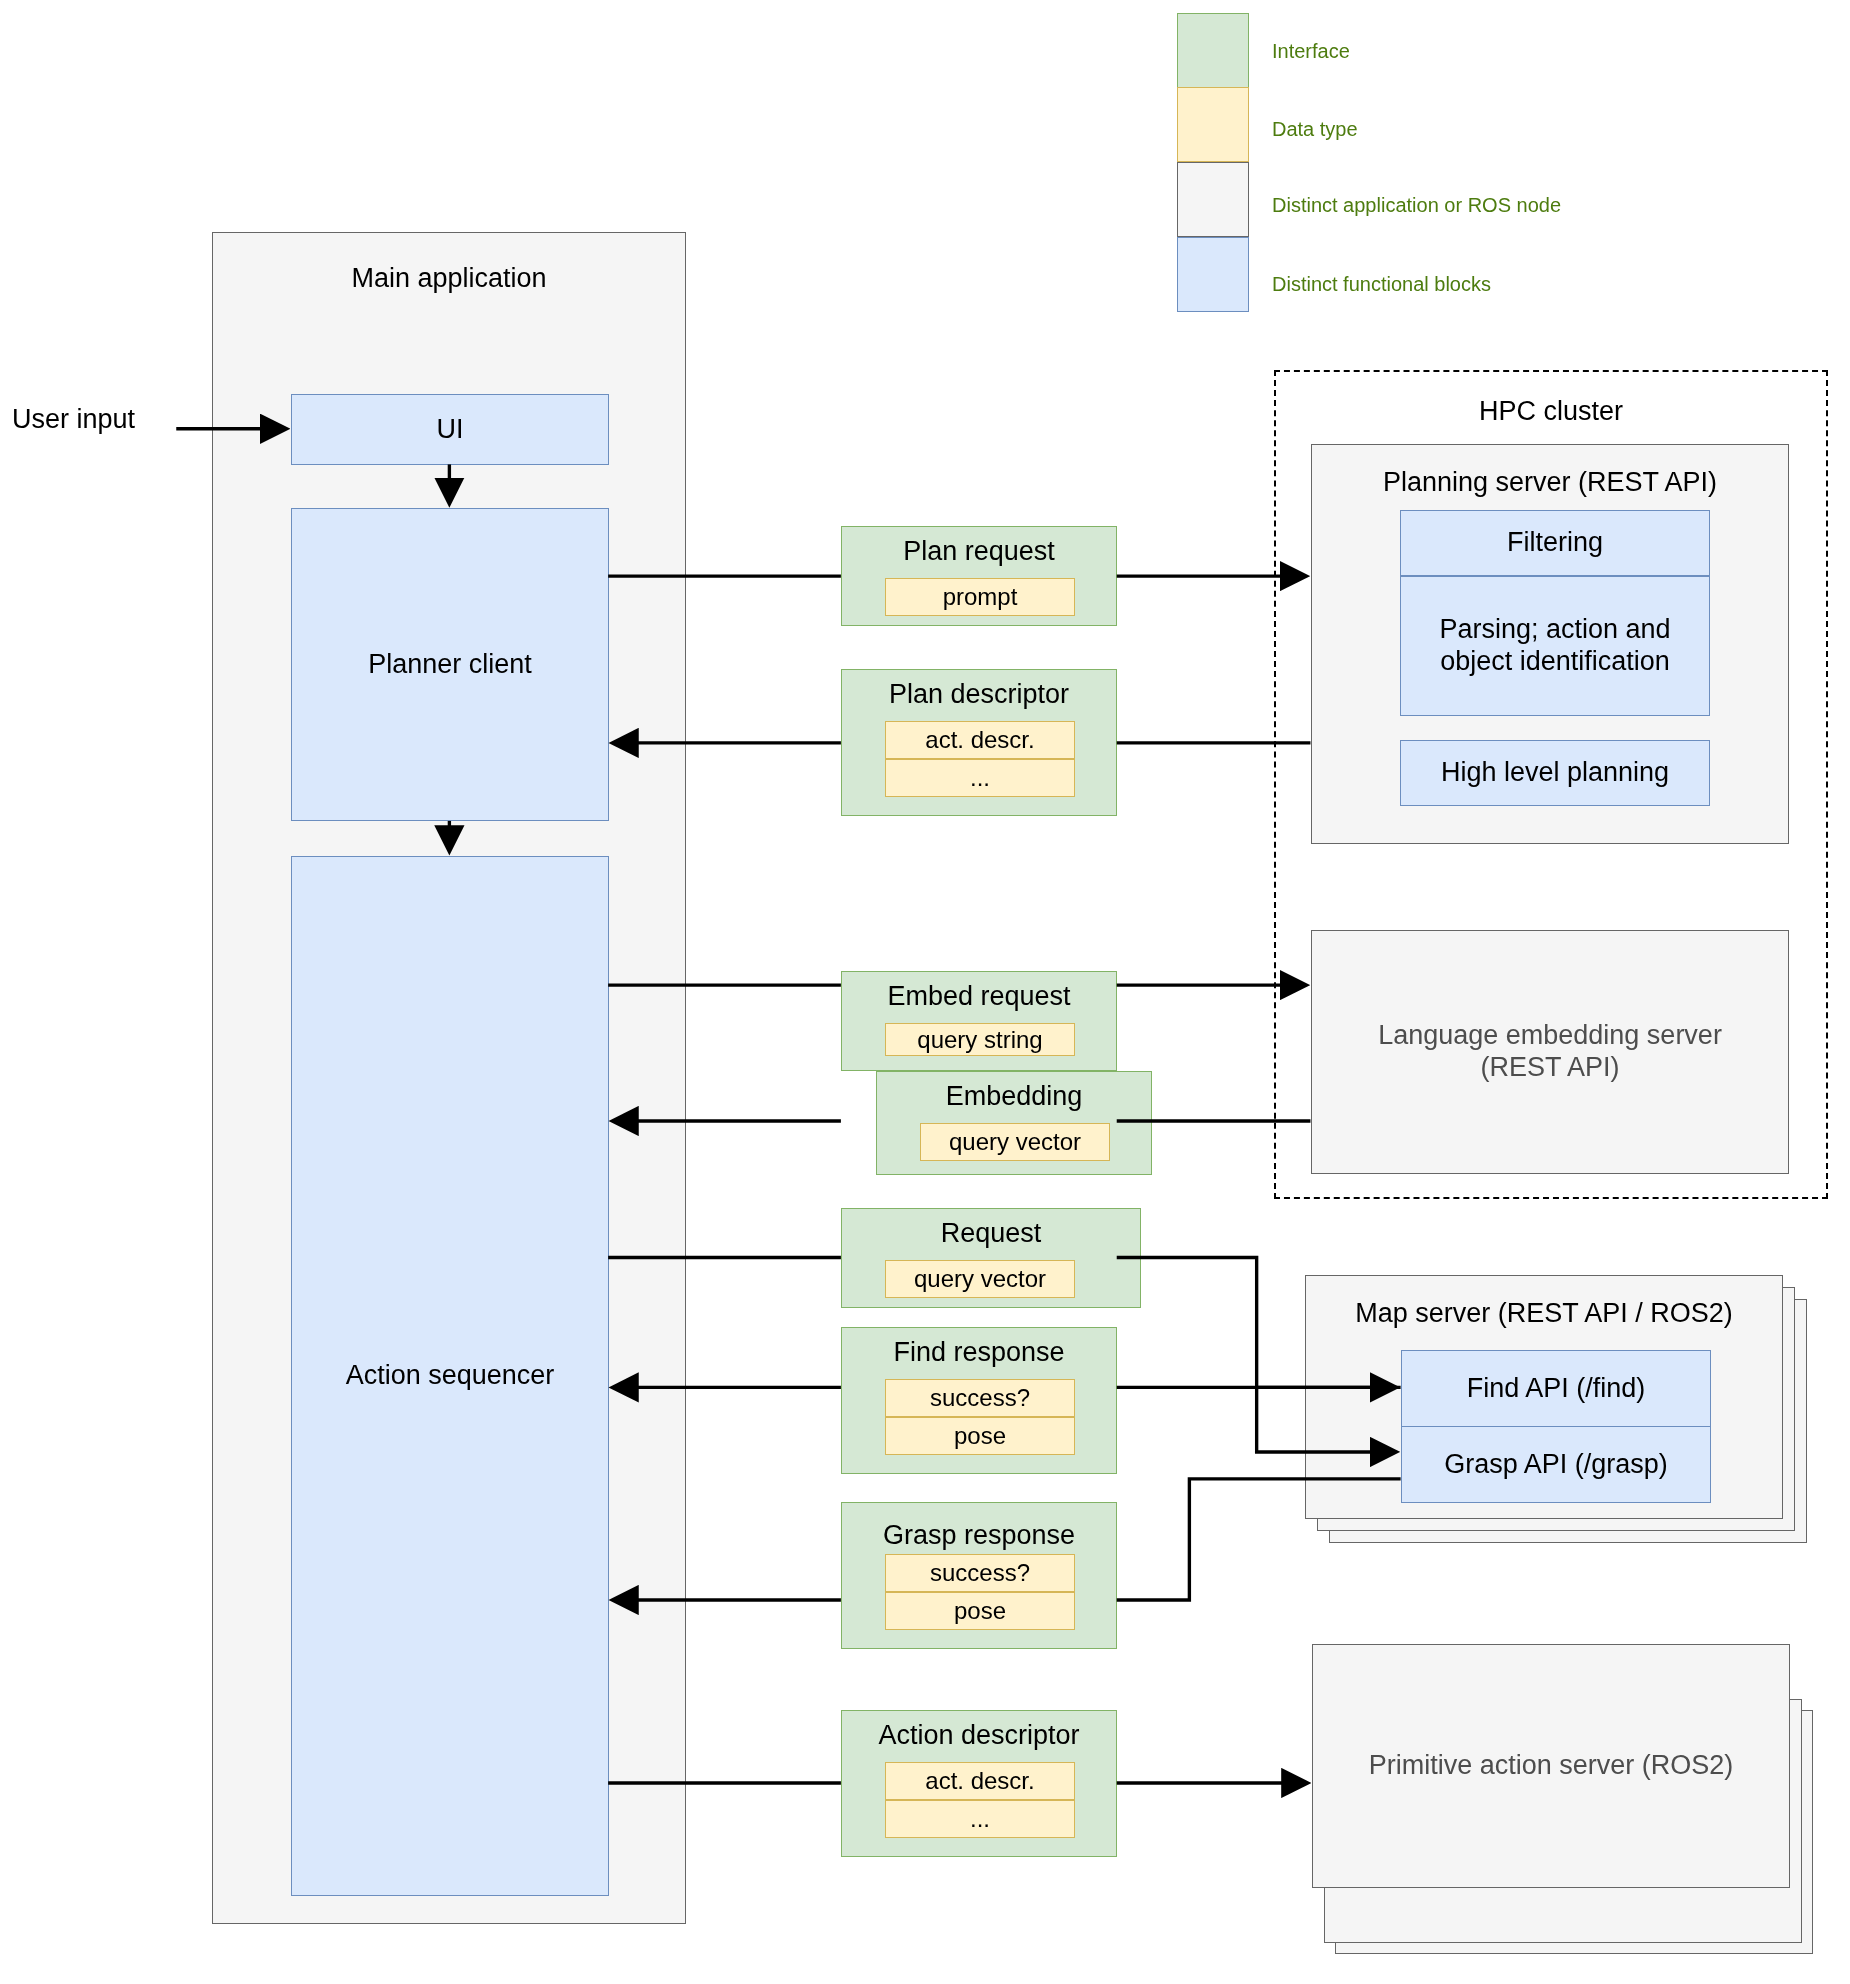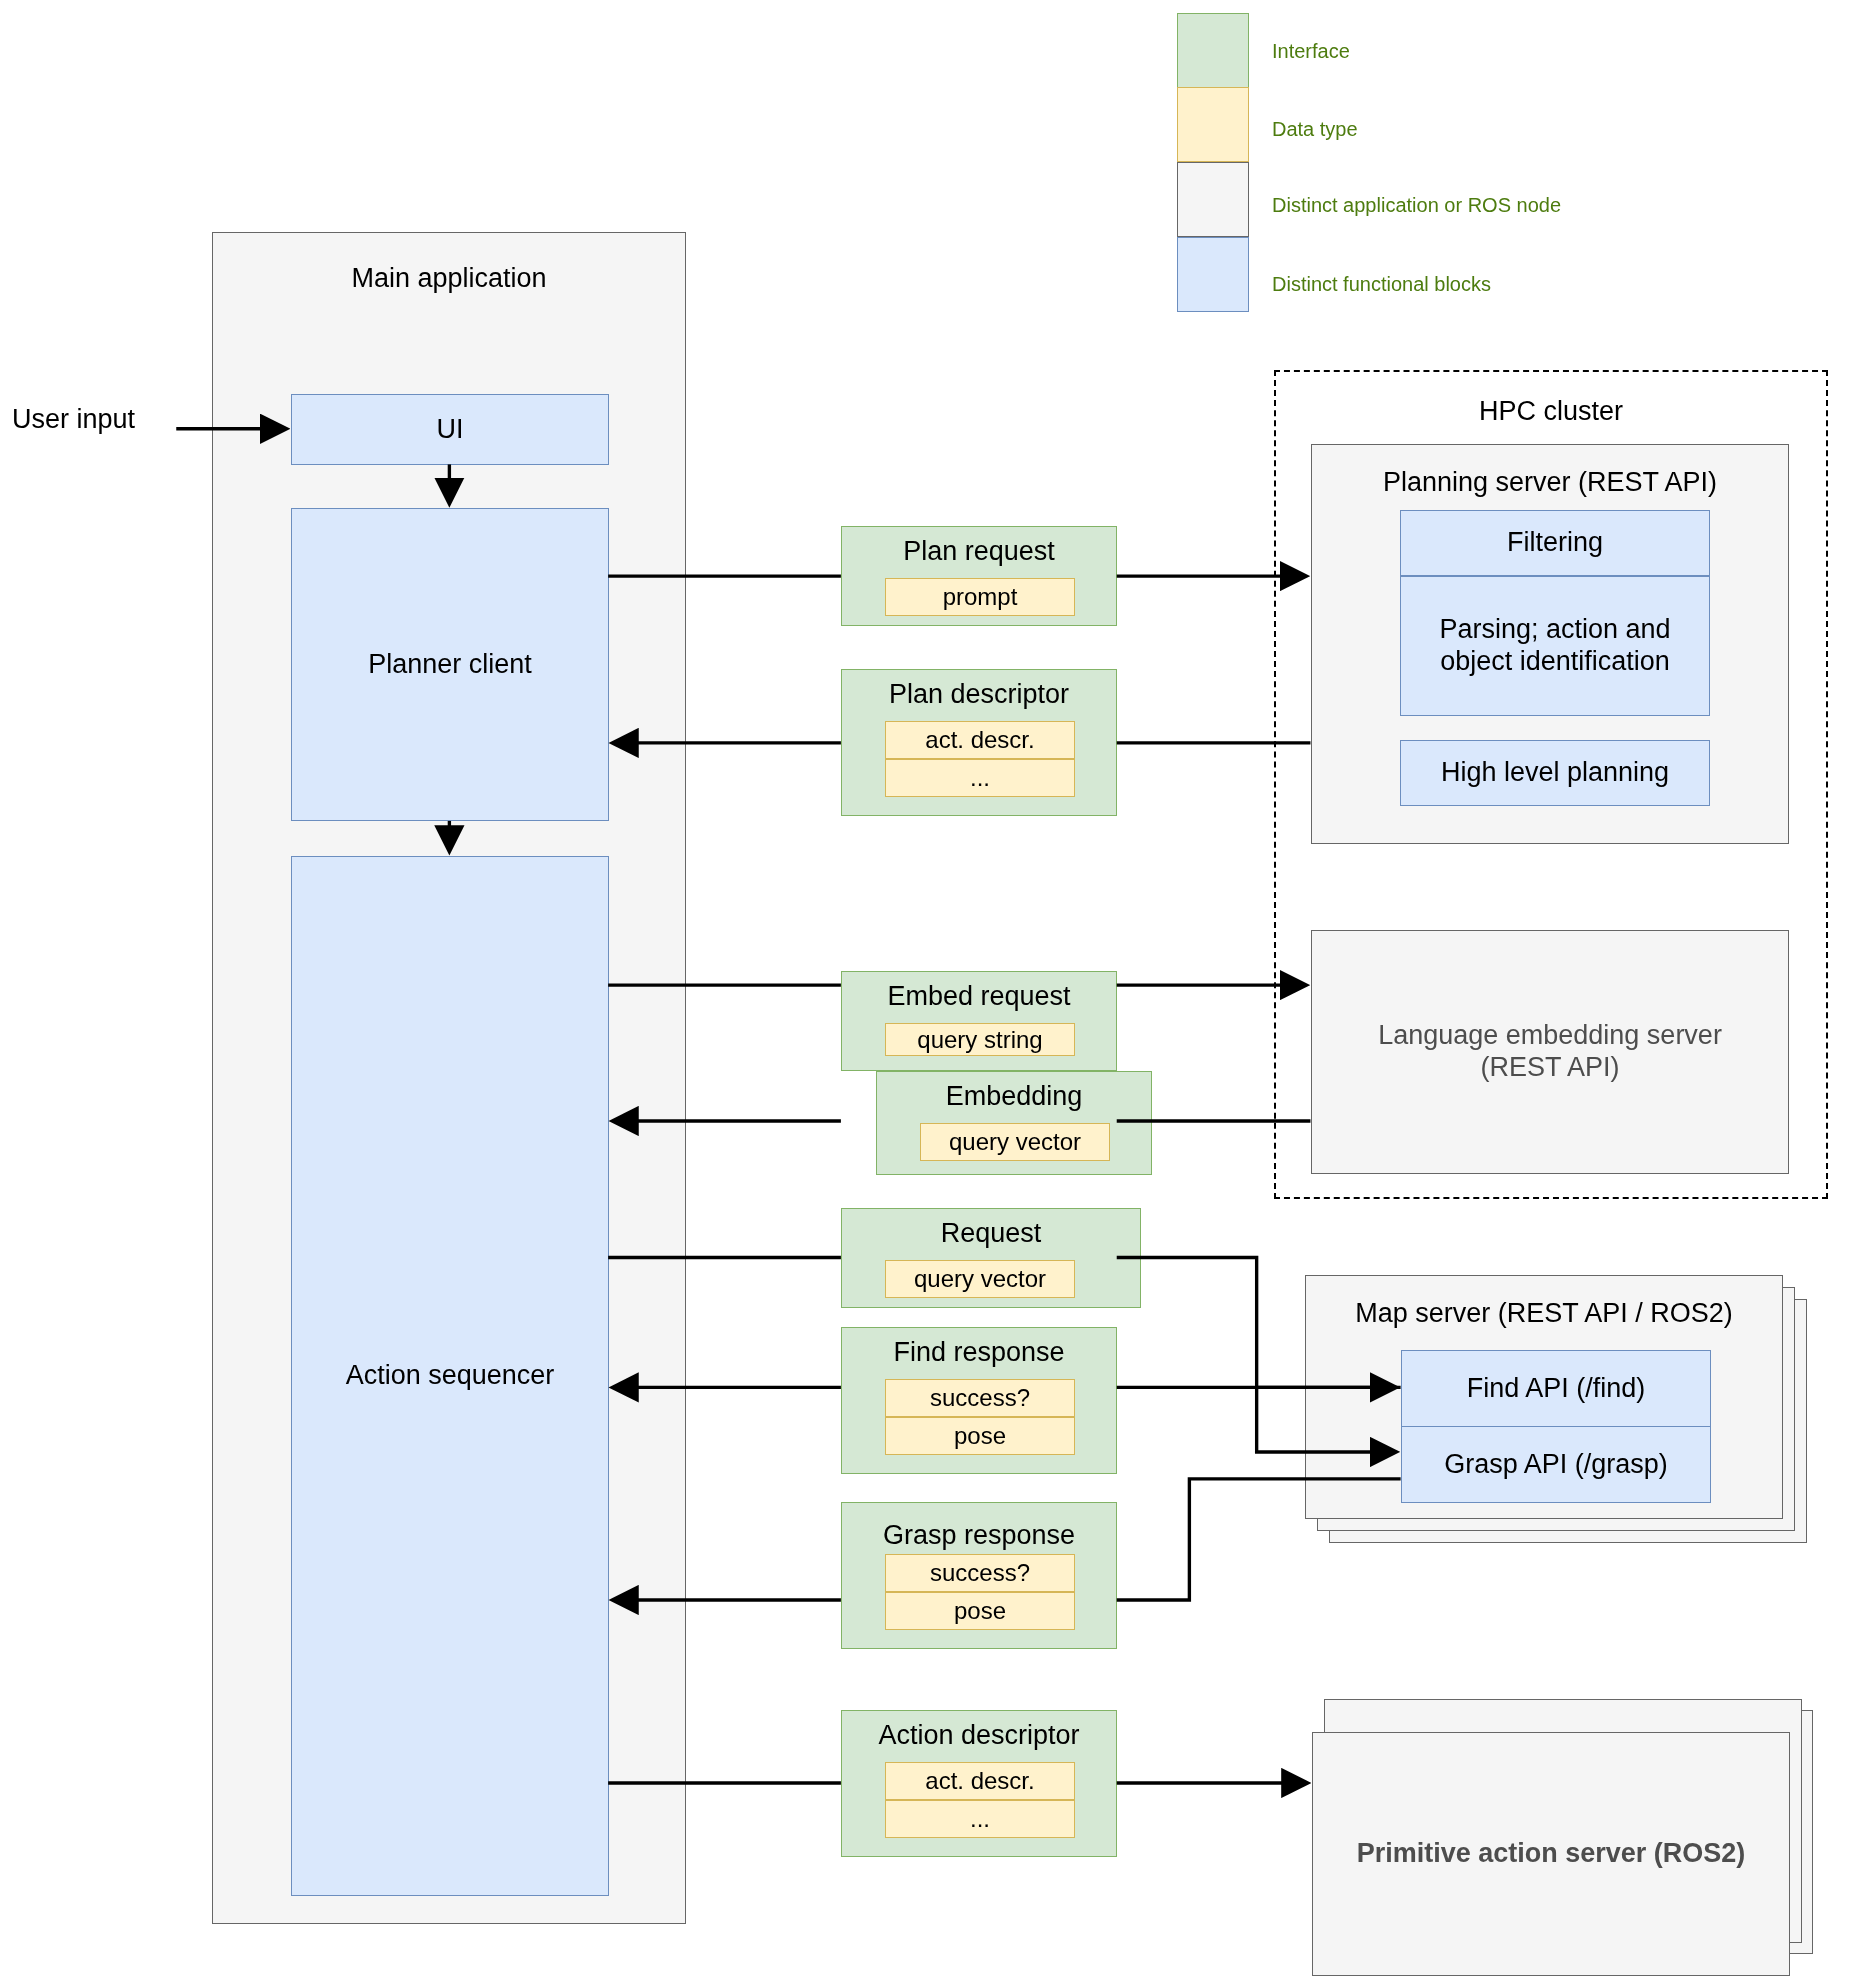--- a/index.html
+++ b/index.html
@@ -136,21 +136,21 @@
   <div class="box func-fill" style="left:1401px; top:1350px; width:310px; height:77px;">
     <div class="mid-label fs-40">Find API (/find)</div>
   </div>
 
   <div class="box func-fill" style="left:1401px; top:1426px; width:310px; height:77px;">
     <div class="mid-label fs-40">Grasp API (/grasp)</div>
   </div>
 
   <div class="box app-fill" style="left:1335px; top:1710px; width:478px; height:244px;"></div>
   <div class="box app-fill" style="left:1324px; top:1699px; width:478px; height:244px;"></div>
-  <div class="box app-fill" style="left:1312px; top:1732px; width:478px; height:244px;font-weight:bold;">
+  <div class="box app-fill" style="left:1312px; top:1644px; width:478px; height:244px;">
     <div class="mid-label fs-40 grey-text">Primitive action server (ROS2)</div>
   </div>
 
   <div class="box iface-fill" style="left:841px; top:526px; width:276px; height:100px;">
     <div class="center-label fs-40" style="top:9.4px;">Plan request</div>
     <div class="box data-fill" style="left:43px; top:51px; width:190px; height:38px;">
       <div class="mid-label fs-36">prompt</div>
     </div>
   </div>
 

